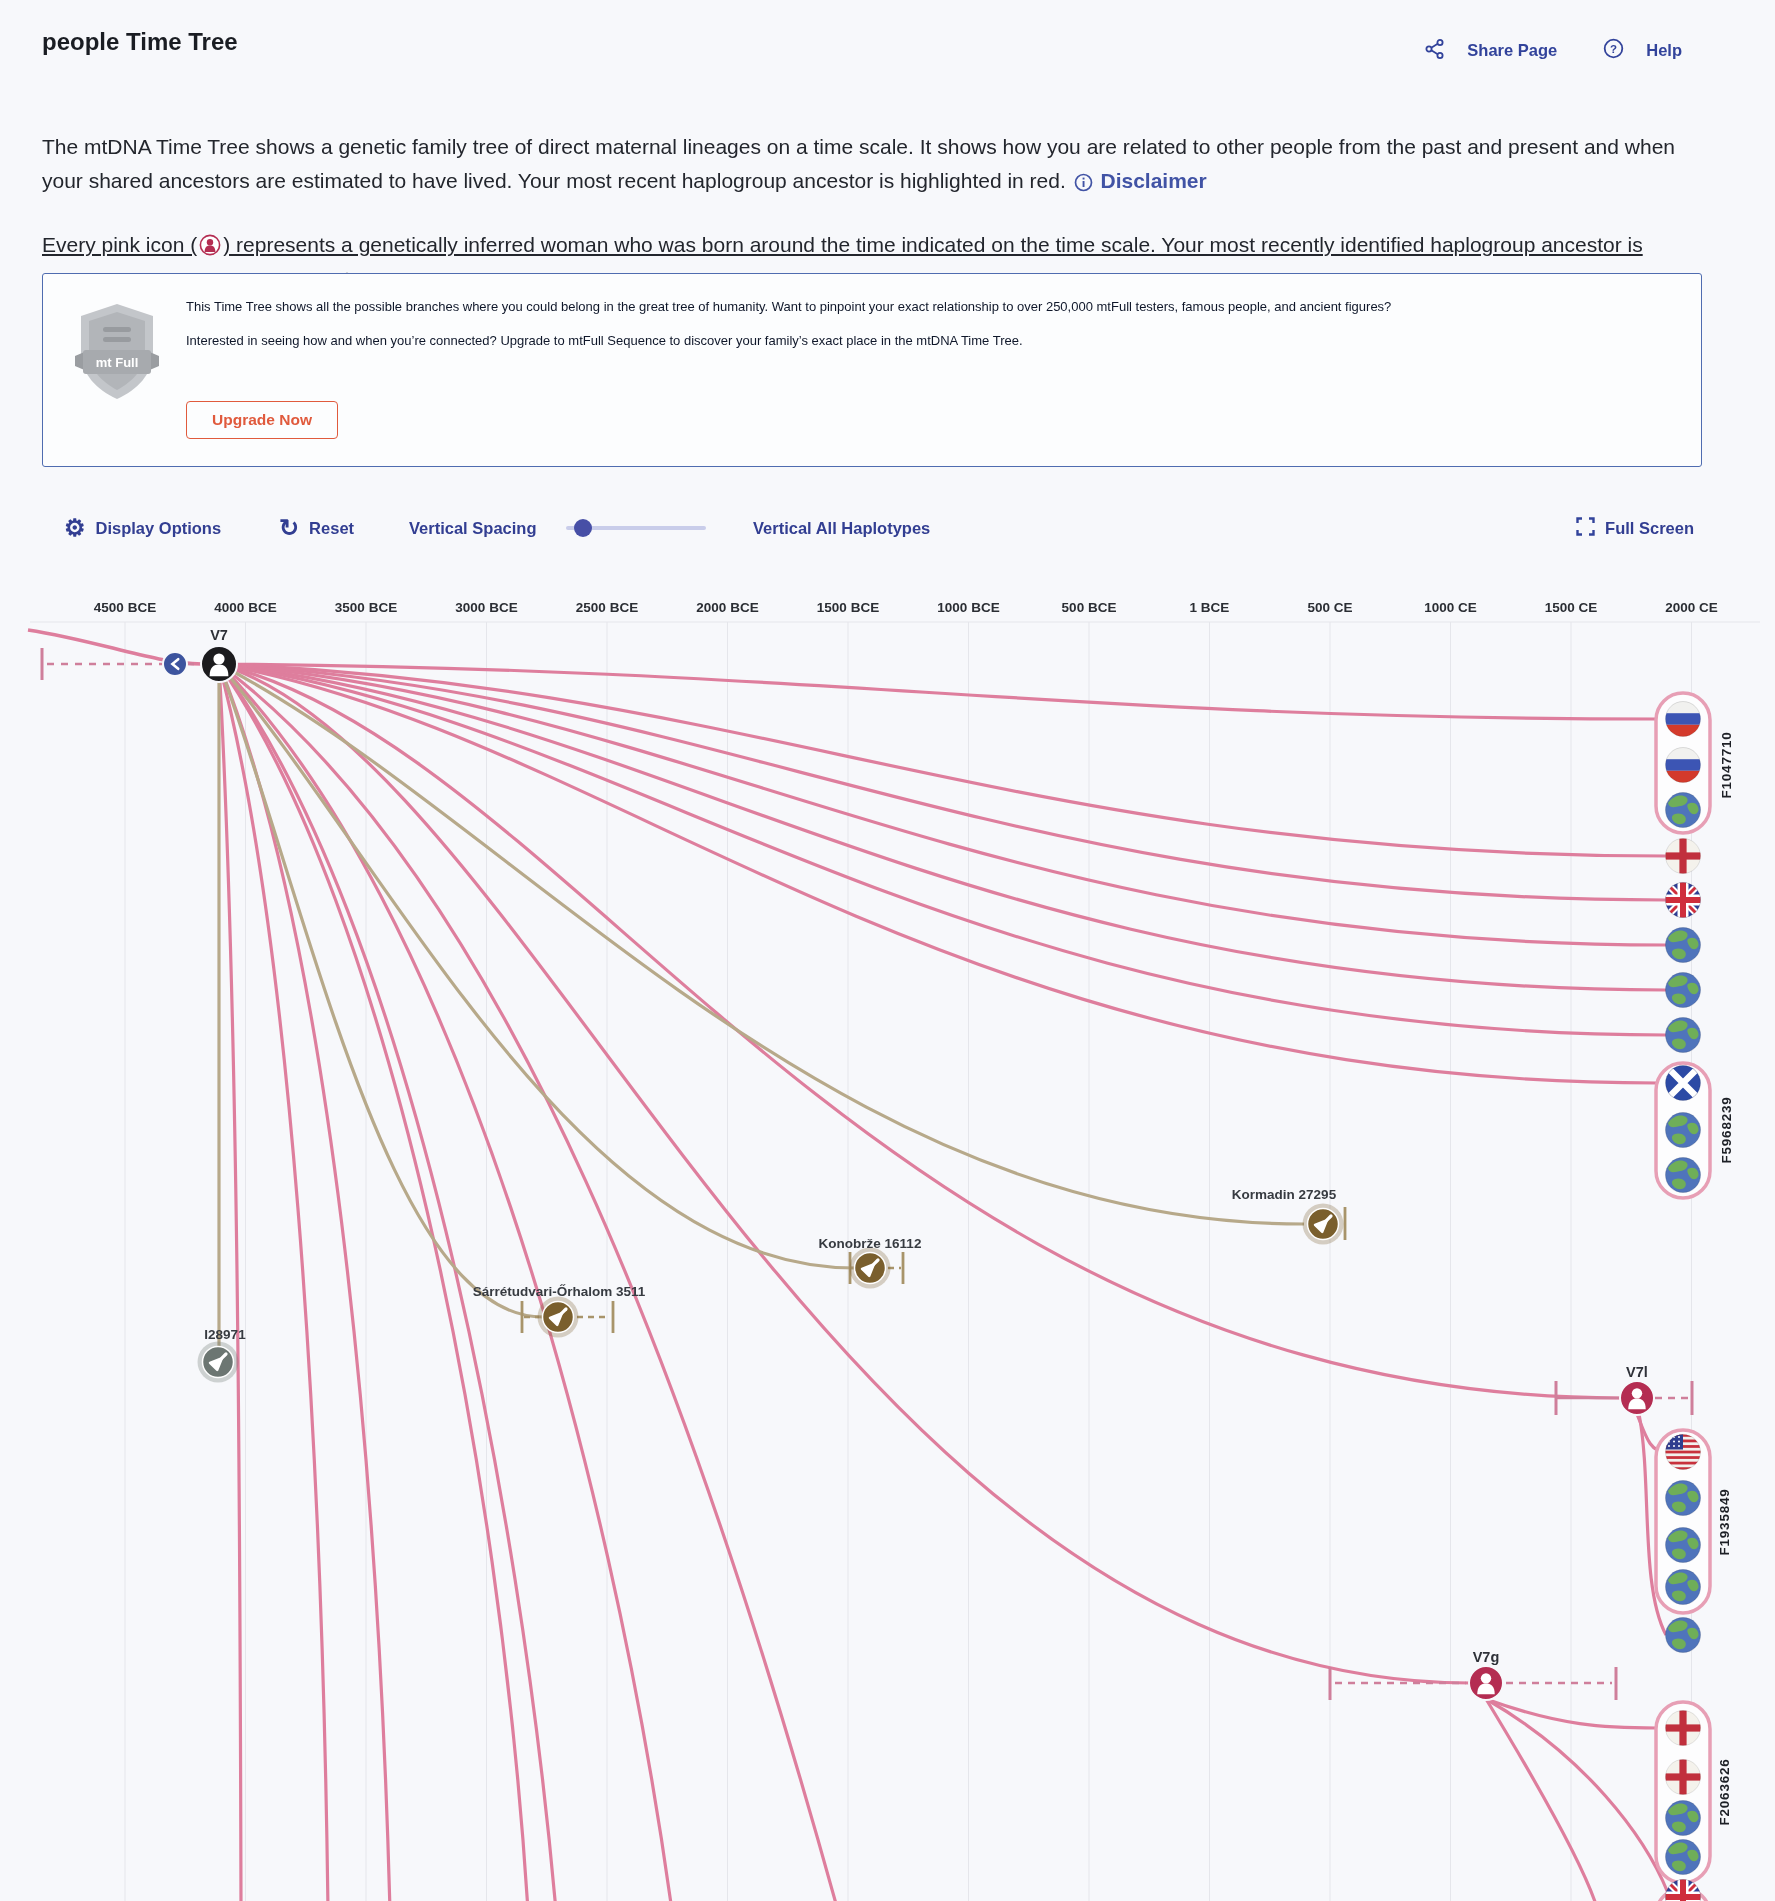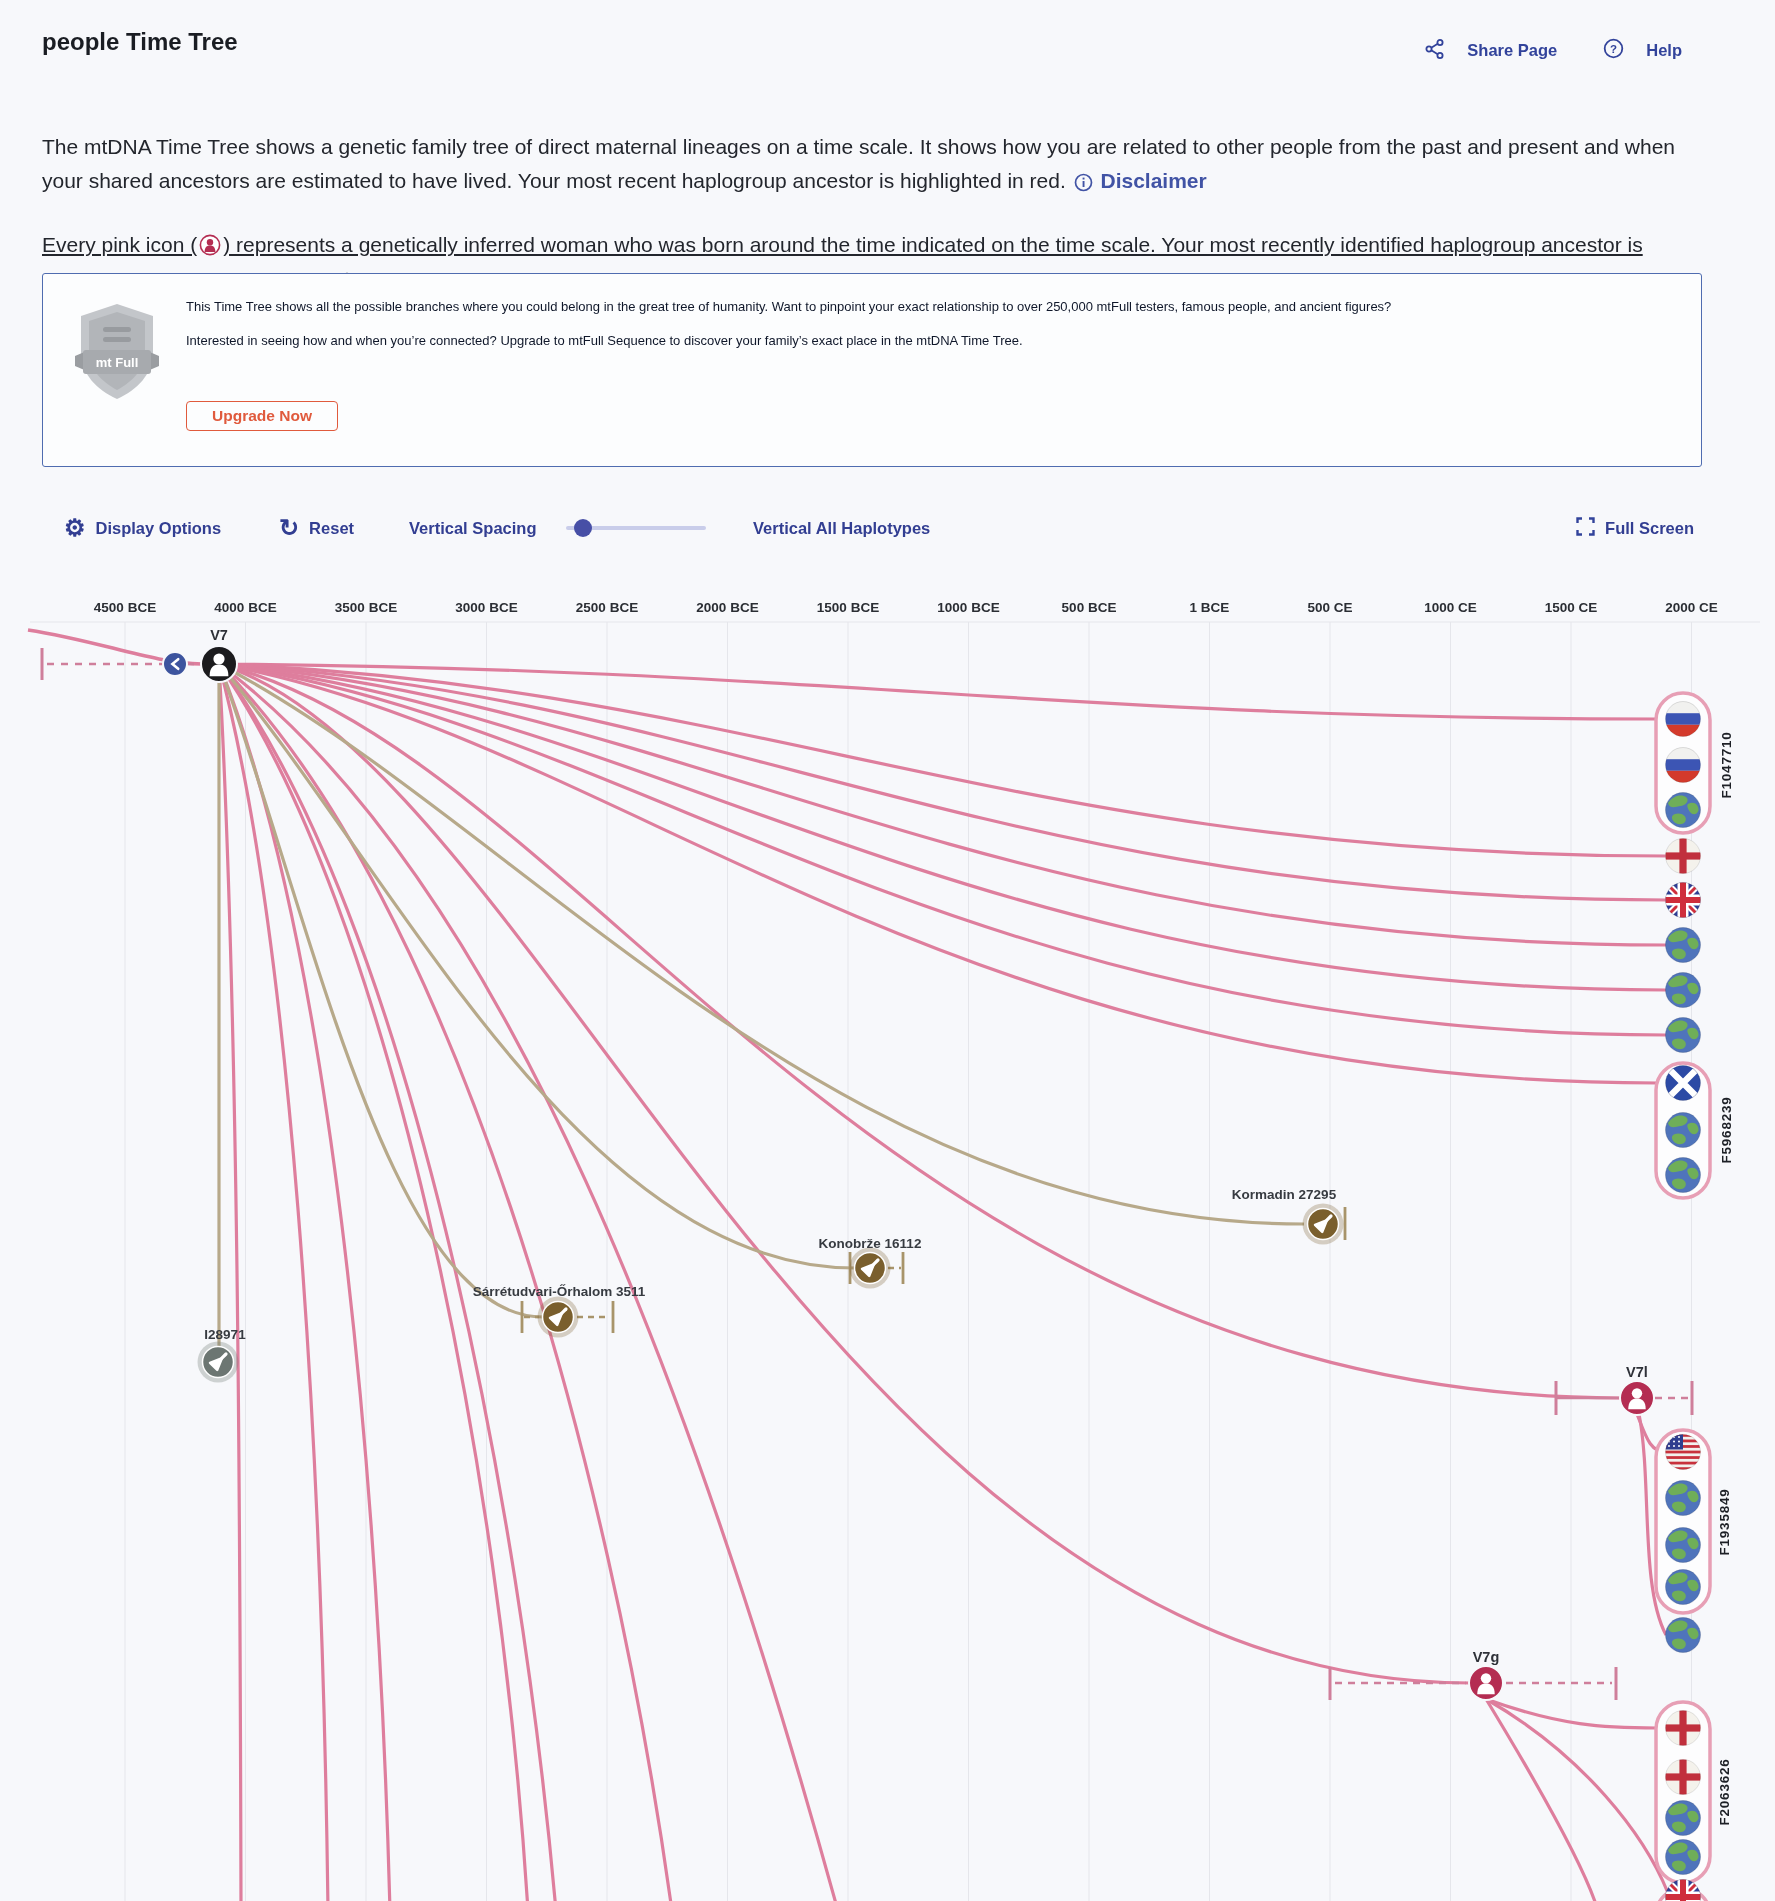--- a/index.html
+++ b/index.html
@@ -17,21 +17,21 @@
   #para2{top:184px;text-decoration:underline;}
   .disclaimer{color:#4153a5;font-weight:600;white-space:nowrap;}
   .inline-ico{display:inline-block;vertical-align:-4px;margin:0 2px;}
   .upgrade-box{
     position:absolute;left:42px;top:273px;width:1660px;height:194px;
     background:#fcfdfe;border:1.5px solid #4f6cb0;border-radius:3px;box-sizing:border-box;
   }
   .badge-wrap{position:absolute;left:26px;top:26px;}
   .box-text{position:absolute;left:143px;top:16px;width:1210px;font-size:13px;line-height:34px;color:#0f172a;}
   .upgrade-btn{
-    position:absolute;left:143px;top:127px;width:152px;height:30px;
+    position:absolute;left:143px;top:127px;width:152px;height:38px;
     border:1.5px solid #e05a3d;border-radius:4px;background:transparent;
     color:#e05a3d;font-size:15.5px;font-weight:600;font-family:"Liberation Sans",sans-serif;cursor:pointer;
   }
   .toolbar{position:absolute;left:42px;top:507px;right:73px;height:42px;color:#323e92;font-size:16.5px;font-weight:600;}
   .tb-item{position:absolute;top:0;display:flex;align-items:center;gap:10px;height:42px;cursor:pointer;}
   .gear-glyph{font-size:24px;line-height:1;color:#323e92;}
   .reset-glyph{font-size:24px;line-height:1;color:#323e92;font-weight:700;}
   .slider{position:absolute;left:524px;top:19px;width:140px;height:4px;background:#c9cdea;border-radius:2px;}
   .slider-thumb{position:absolute;left:8px;top:-7px;width:18px;height:18px;border-radius:50%;background:#474fa6;}
   .chart-wrap{position:absolute;left:0;top:581px;width:1775px;height:1320px;}

